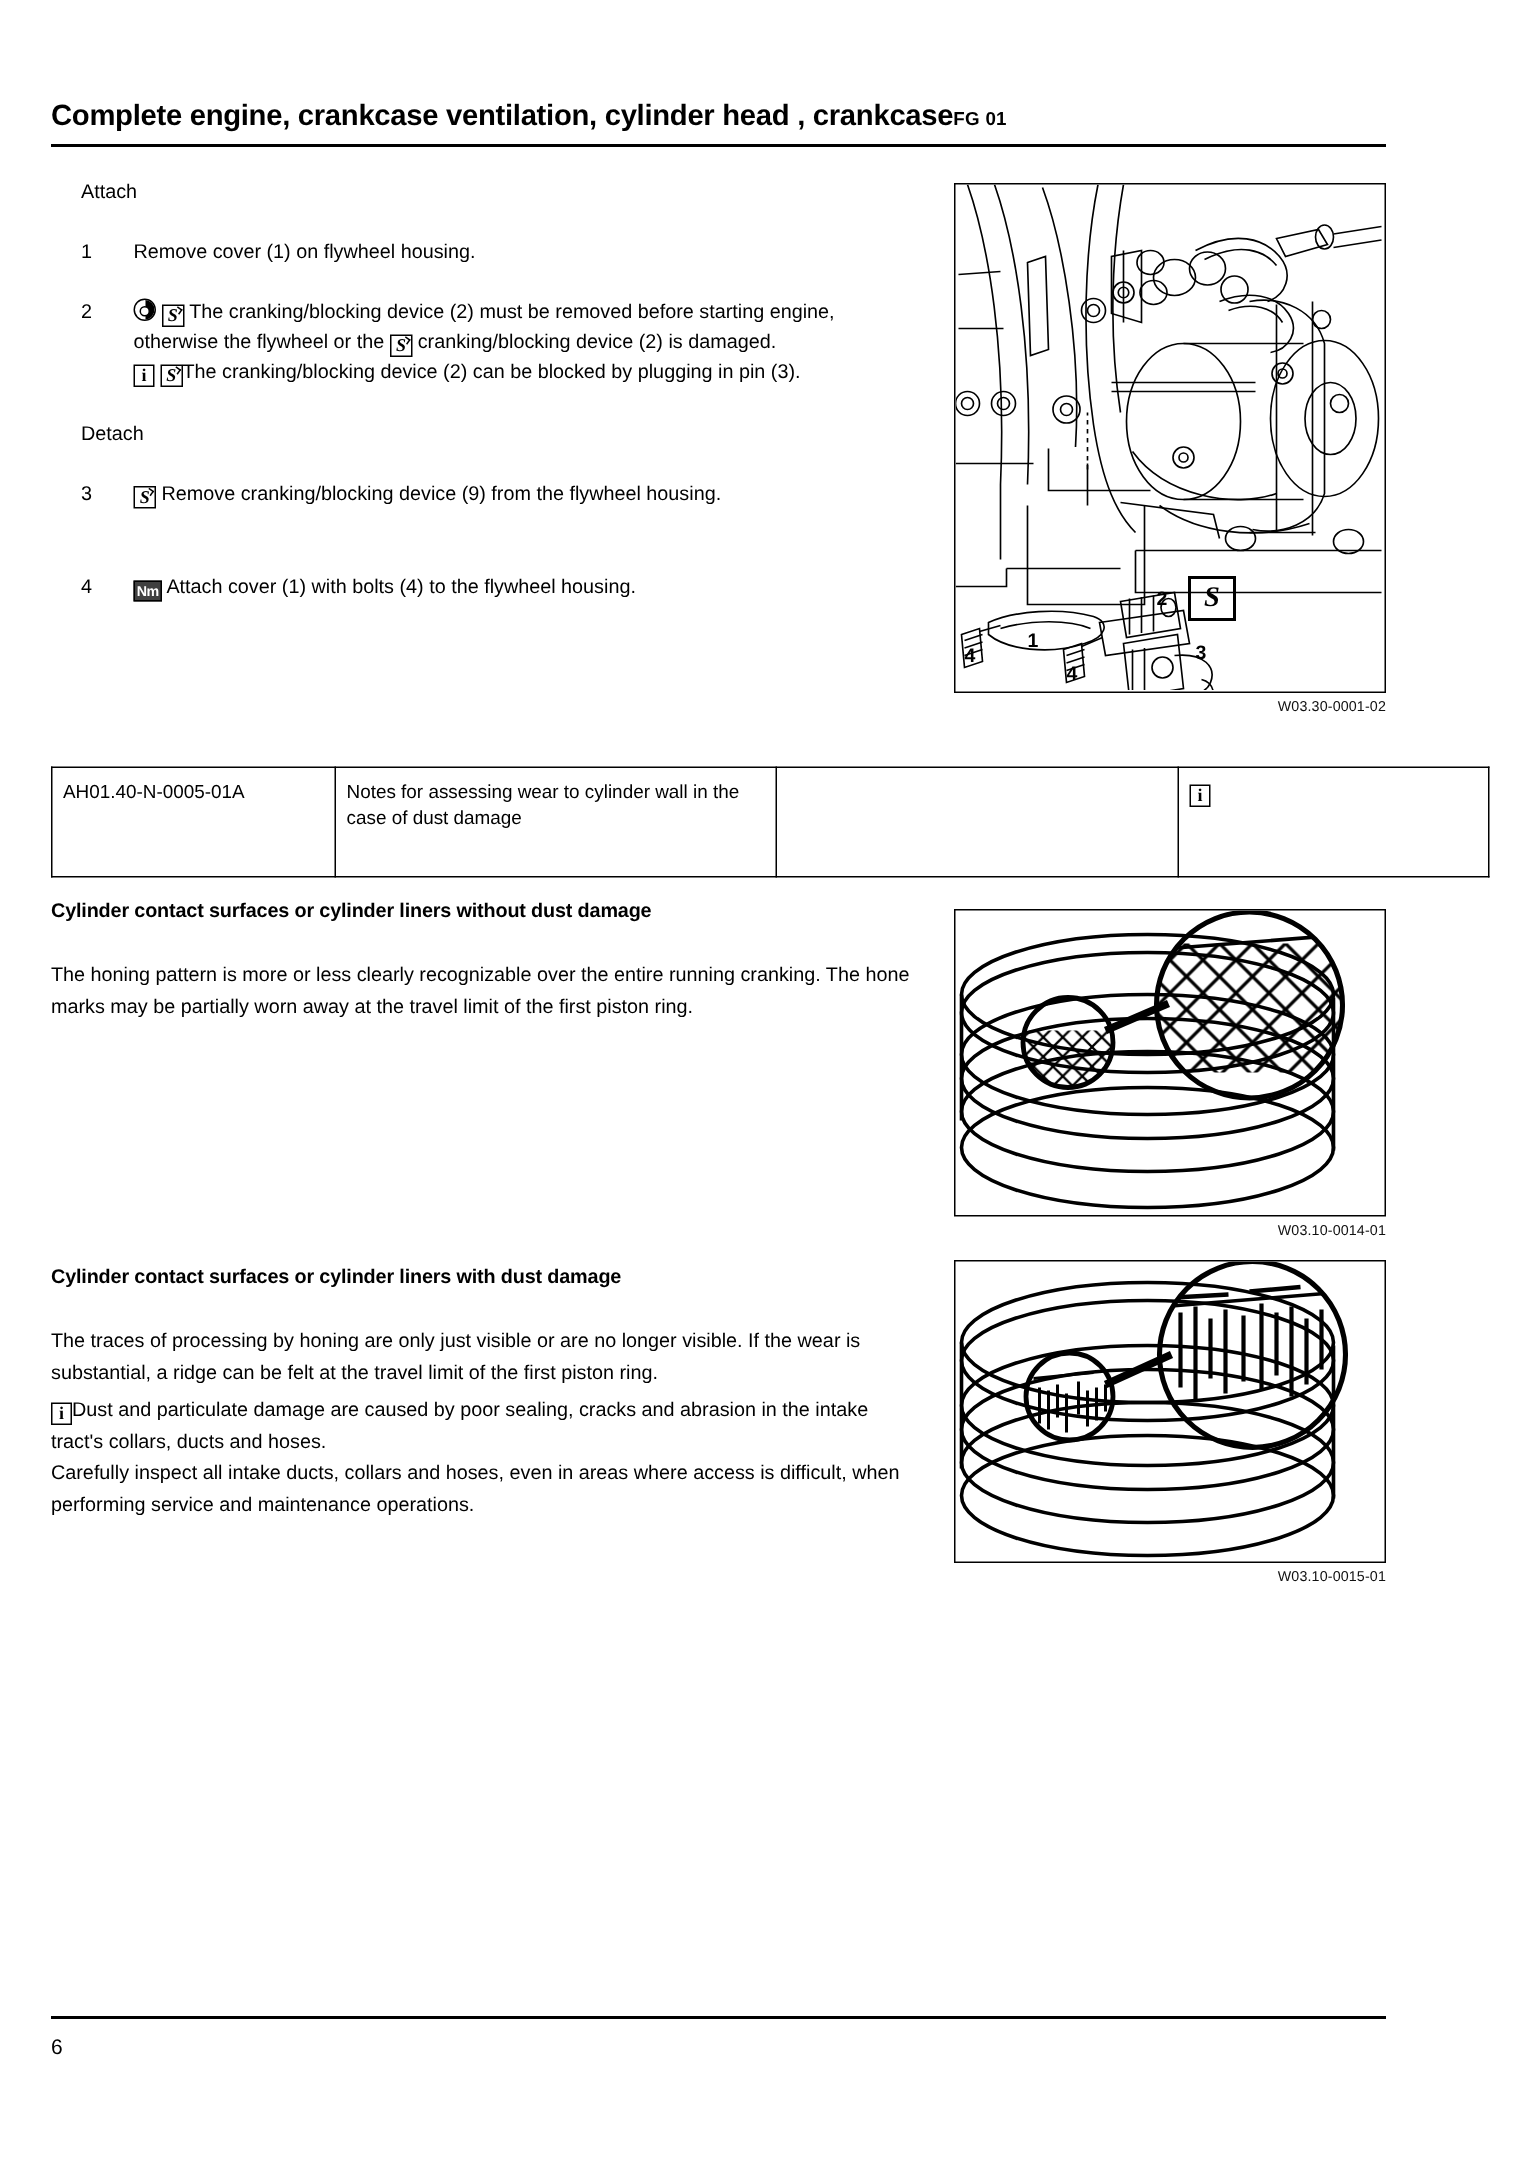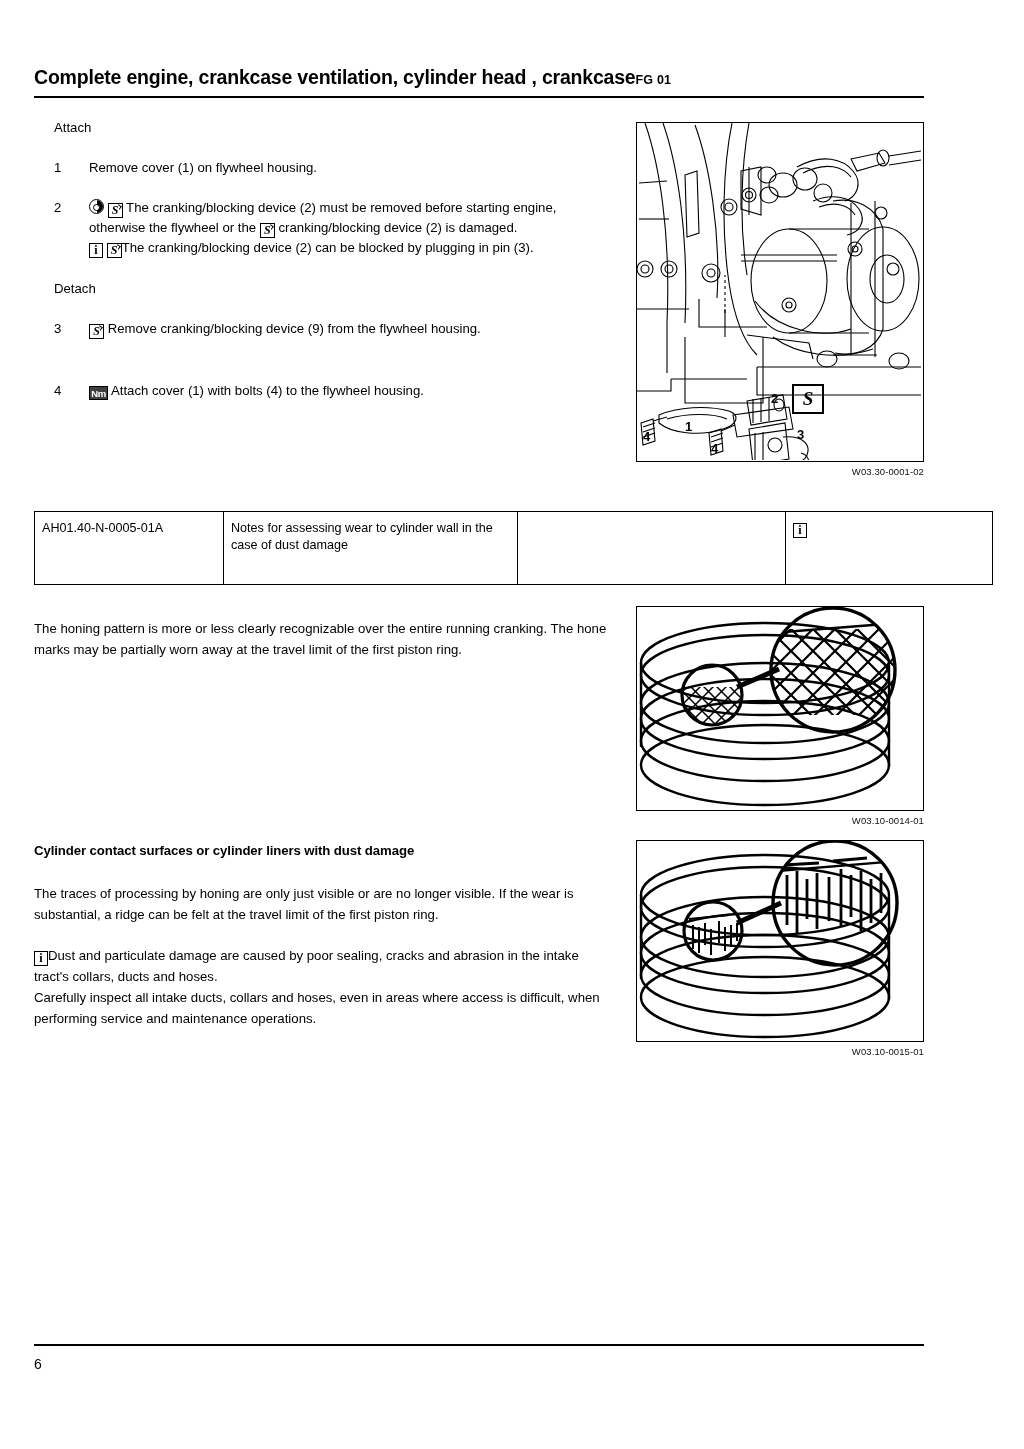--- a/index.html
+++ b/index.html
@@ -210,21 +210,21 @@
   }
   .section h3 {
     margin: 0 0 0 0;
     font-size: 13.2px;
     font-weight: bold;
     letter-spacing: -0.1px;
   }
   .section p {
     margin: 22px 0 0 0;
   }
-  .section p.tight { margin-top: 20px; }
+  .section p.tight { margin-top: 4px; }
 
   
   .footer-rule {
     position: absolute;
     left: 34px;
     top: 1344px;
     width: 890px;
     height: 2px;
     background: #000;
   }
@@ -419,20 +419,21 @@
       <td class="col-desc">Notes for assessing wear to cylinder wall in the case of dust damage</td>
       <td class="col-blank"></td>
       <td class="col-icon">
         <span class="icon icon-info">i</span>
       </td>
     </tr>
   </tbody>
     </table>
 
   <div class="section" style="top:596px;">
+    <h3>Cylinder contact surfaces or cylinder liners without dust damage</h3>
     <p>The honing pattern is more or less clearly recognizable over the entire running cranking. The hone marks may be partially worn away at the travel limit of the first piston ring.</p>
   </div>
 
   <div class="figure" style="left:636px; top:606px; width:288px; height:205px;">
     <svg width="285" height="202" viewBox="0 0 285 202" fill="none" stroke="#000" stroke-width="2.4">
       <defs>
         <clipPath id="lensSmallA">
             <circle cx="75" cy="88" r="30"></circle>
           </clipPath>
         <clipPath id="lensBigA">

